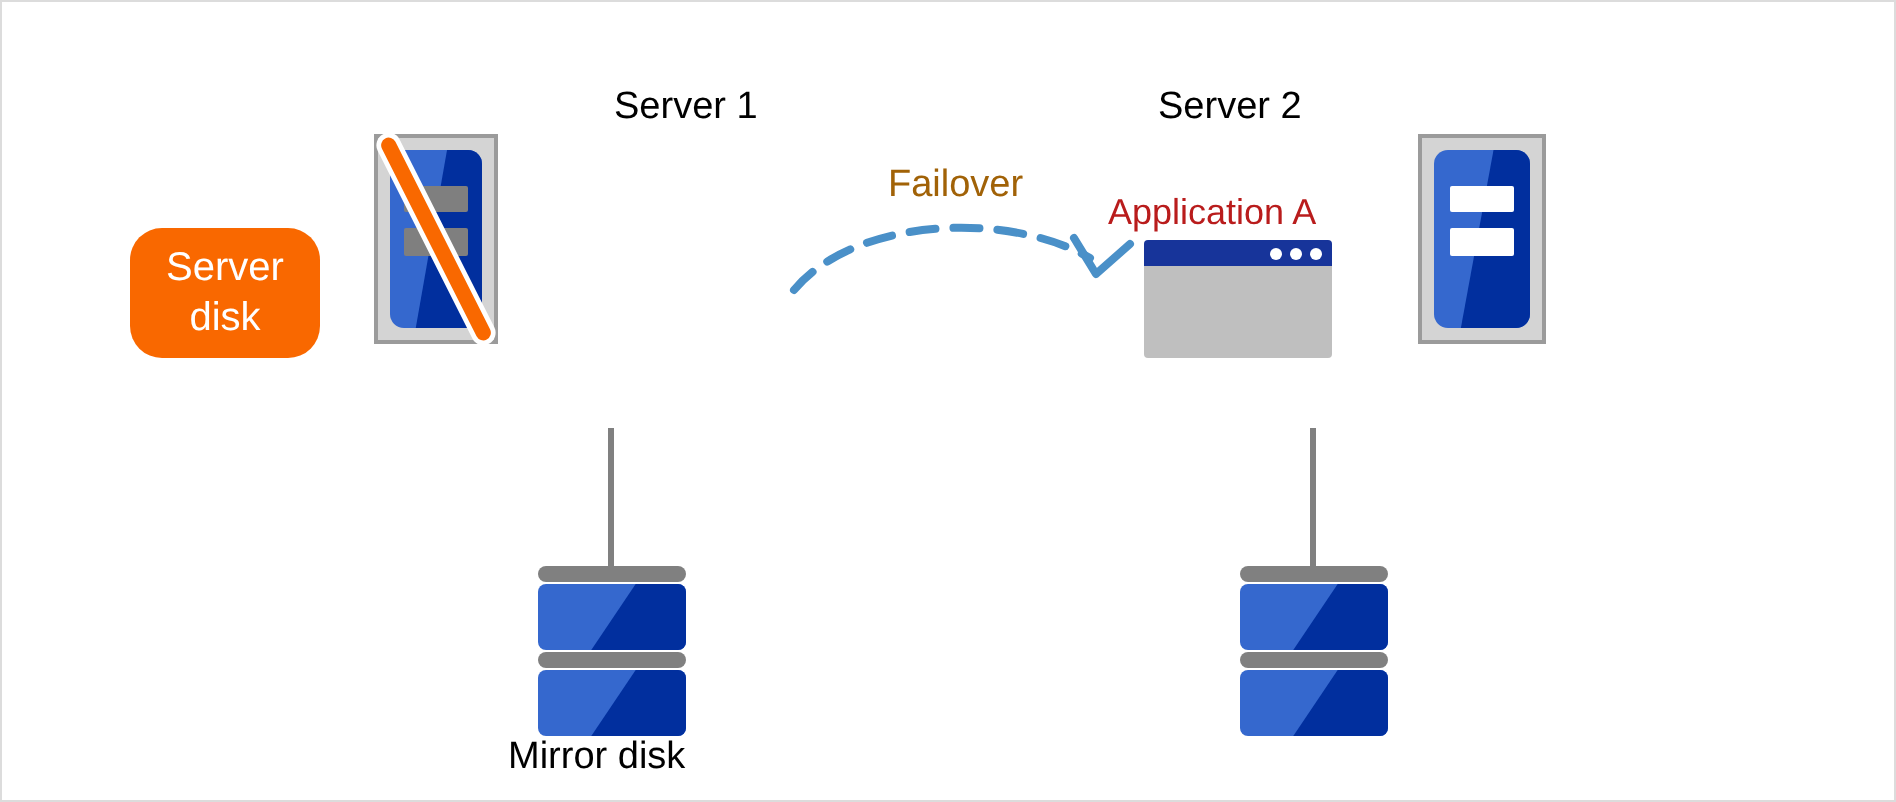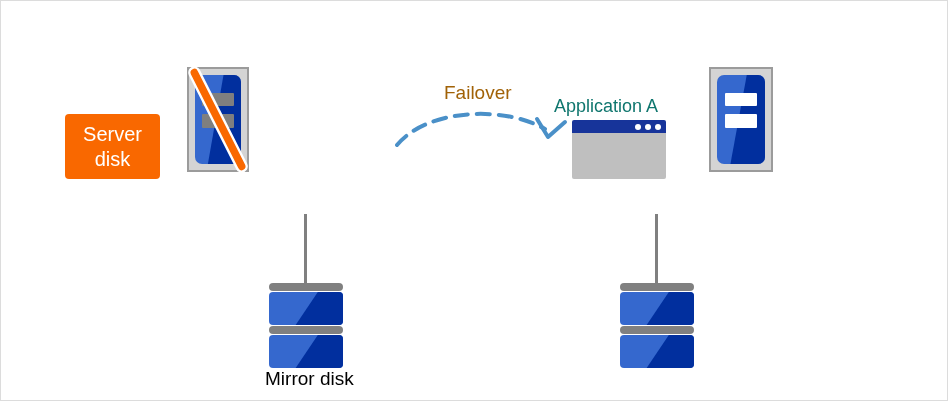--- a/index.html
+++ b/index.html
@@ -21,21 +21,21 @@
   }
   .abs { position: absolute; }
 
   
   #server-down-badge {
     left: 64px;
     top: 113px;
     width: 95px;
     height: 65px;
     background: #f96800;
-    border-radius: 4px;
+    border-radius: 16px;
     color: #ffffff;
     font-size: 20px;
     line-height: 25px;
     text-align: center;
     display: flex;
     flex-direction: column;
     align-items: center;
     justify-content: center;
   }
 
@@ -97,21 +97,21 @@
     height: calc(100% + 12px);
     z-index: 4;
     pointer-events: none;
   }
 
   
   #app-label {
     left: 553px;
     top: 95px;
     font-size: 18px;
-    color: #0f766e;
+    color: #b91c1c;
     white-space: nowrap;
   }
   #app-window {
     left: 571px;
     top: 119px;
     width: 94px;
     height: 59px;
   }
   #app-window .titlebar {
     height: 13px;
@@ -185,37 +185,38 @@
   }
   .disk-platter::after {
     content: "";
     position: absolute;
     inset: 0;
     background: #012f9e;
     clip-path: polygon(66% 0, 100% 0, 100% 100%, 36% 100%);
   }
 
   #mirror-disk-label {
-    left: 264px;
+    left: 253px;
     top: 367px;
     font-size: 19px;
     color: #000000;
     white-space: nowrap;
   }
 </style>
 </head>
 <body>
 
 <div id="canvas">
 
   <div id="server-down-badge" class="abs">
     <span>Server</span>
     <span>disk</span>
   </div>
 
+  <div id="server1-title" class="abs server-title">Server 1</div>
 
   <div id="server1-box" class="abs"></div>
 
   <div id="server1-unit" class="abs server-unit">
     <div class="server-body">
       <span class="server-bar b1 bar-gray"></span>
       <span class="server-bar b2 bar-gray"></span>
     </div>
     <svg id="down-slash" viewBox="0 0 74 117" preserveAspectRatio="none">
       <line x1="12" y1="10" x2="62" y2="107" stroke="#ffffff" stroke-width="13" stroke-linecap="round"></line>
@@ -223,20 +224,21 @@
     </svg>
   </div>
 
   <div id="failover-label" class="abs">Failover</div>
 
   <svg id="failover-arc" class="abs" viewBox="0 0 180 60">
     <path d="M 4 44 C 34 8, 110 4, 152 28" fill="none" stroke="#4a90c8" stroke-width="4" stroke-linecap="round" stroke-dasharray="13 9"></path>
     <path d="M 144 18 L 155 36 L 172 21" fill="none" stroke="#4a90c8" stroke-width="4" stroke-linecap="round" stroke-linejoin="round"></path>
   </svg>
 
+  <div id="server2-title" class="abs server-title">Server 2</div>
 
   <div id="server2-box" class="abs"></div>
 
   <div id="app-label" class="abs">Application A</div>
 
   <div id="app-window" class="abs">
     <div class="titlebar">
       <span class="dots">
         <i></i>
         <i></i>

